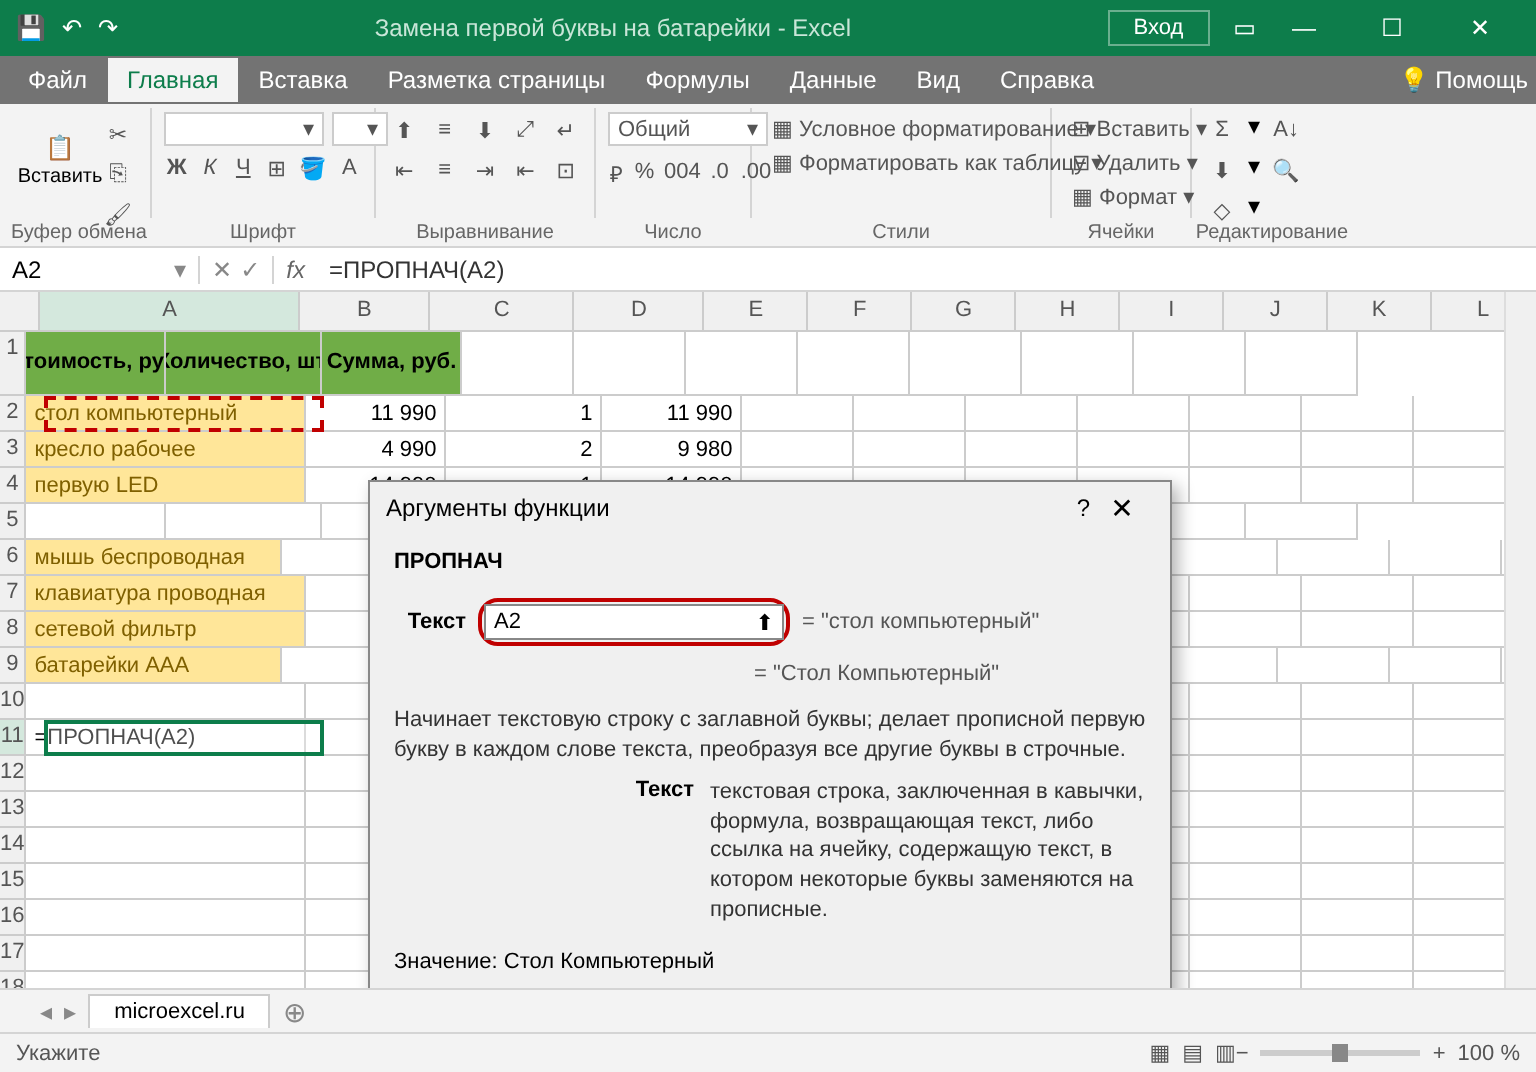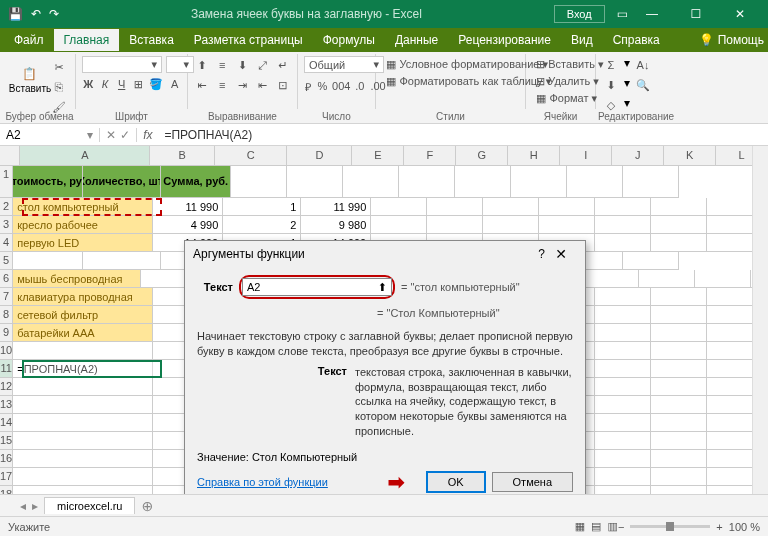--- a/index.html
+++ b/index.html
@@ -5,21 +5,21 @@
 * { margin: 0; padding: 0; box-sizing: border-box; font-family: 'Segoe UI', Tahoma, sans-serif; }
 body { background: #fff; width: 768px; height: 536px; overflow: hidden; position: relative; font-size: 12px; }
 
 .titlebar { height: 28px; background: #0d7d4b; color: #fff; display: flex; align-items: center; padding: 0 8px; }
 .titlebar .left-icons { display: flex; gap: 8px; align-items: center; }
 .titlebar .title { flex: 1; text-align: center; font-size: 12px; color: #c9e6d8; }
 .titlebar .right-icons { display: flex; gap: 4px; align-items: center; }
 .win-btn { width: 40px; height: 28px; display: flex; align-items: center; justify-content: center; color: #fff; }
 .login-box { border: 1px solid #6baf8f; padding: 2px 12px; font-size: 11px; color: #fff; margin-right: 8px; }
 
-.menubar { height: 24px; background: #4d7c0f; display: flex; align-items: center; padding: 0 4px; color: #fff; font-size: 12px; }
+.menubar { height: 24px; background: #737373; display: flex; align-items: center; padding: 0 4px; color: #fff; font-size: 12px; }
 .menubar .tab { padding: 4px 10px; cursor: pointer; }
 .menubar .tab.active { background: #f3f3f3; color: #0d7d4b; }
 .menubar .spacer { flex: 1; }
 .menubar .help { display: flex; gap: 8px; align-items: center; }
 .menubar .help span { display: flex; align-items: center; gap: 3px; }
 
 .ribbon { height: 72px; background: #f3f3f3; border-bottom: 1px solid #d4d4d4; display: flex; padding: 2px 4px 14px; position: relative; }
 .ribbon-group { border-right: 1px solid #d4d4d4; padding: 2px 6px 0; display: flex; flex-direction: column; position: relative; }
 .ribbon-group-label { position: absolute; bottom: -13px; left: 0; right: 0; text-align: center; font-size: 10px; color: #666; }
 .rb-big { width: 40px; height: 48px; display: flex; flex-direction: column; align-items: center; justify-content: center; gap: 2px; }
@@ -92,38 +92,37 @@
 </style>
 </head>
 <body>
 
 <div class="titlebar">
   <div class="left-icons">
     <span>💾</span>
     <span>↶</span>
     <span>↷</span>
   </div>
-  <div class="title">Замена ячеек буквы на заглавную - Excel</div>
+  <div class="title">Замена первой буквы на батарейки - Excel</div>
   <div class="right-icons">
     <div class="login-box">Вход</div>
     <span>▭</span>
     <div class="win-btn">—</div>
     <div class="win-btn">☐</div>
     <div class="win-btn">✕</div>
   </div>
 </div>
 
 <div class="menubar">
   <div class="tab">Файл</div>
   <div class="tab active">Главная</div>
   <div class="tab">Вставка</div>
   <div class="tab">Разметка страницы</div>
   <div class="tab">Формулы</div>
   <div class="tab">Данные</div>
-  <div class="tab">Рецензирование</div>
   <div class="tab">Вид</div>
   <div class="tab">Справка</div>
   <div class="spacer"></div>
   <div class="help">
     <span>💡 <span>Помощь</span></span>
 
   </div>
 </div>
 
 <div class="ribbon">
@@ -385,21 +384,21 @@
           <div class="cell" style="width: 56px;"></div>
           <div class="cell" style="width: 56px;"></div>
           <div class="cell" style="width: 56px;"></div>
           <div class="cell" style="width: 56px;"></div>
           <div class="cell" style="width: 56px;"></div>
           <div class="cell" style="width: 56px;"></div>
           <div class="cell" style="width: 56px;"></div>
           <div class="cell" style="width: 56px;"></div>
         </div>
         <div class="cell-row">
-          <div class="cell data-a" style="width: 140px;">батарейки AAA</div>
+          <div class="cell data-a" style="width: 128px;">батарейки AAA</div>
           <div class="cell data-num" style="width: 70px;"></div>
           <div class="cell data-num" style="width: 78px;"></div>
           <div class="cell data-num" style="width: 70px;"></div>
           <div class="cell" style="width: 56px;"></div>
           <div class="cell" style="width: 56px;"></div>
           <div class="cell" style="width: 56px;"></div>
           <div class="cell" style="width: 56px;"></div>
           <div class="cell" style="width: 56px;"></div>
           <div class="cell" style="width: 56px;"></div>
           <div class="cell" style="width: 56px;"></div>
@@ -554,20 +553,21 @@
 </div>
 
 <div class="dialog">
   <div class="dlg-title">
     <span>Аргументы функции</span>
     <span class="sp"></span>
     <span>?</span>
     <span class="dlg-close">✕</span>
   </div>
   <div class="dlg-body">
+    <div class="dlg-fn">ПРОПНАЧ</div>
     <div class="dlg-input-row">
       <label>Текст</label>
       <div class="dlg-field-wrap">
         <div class="dlg-field">
           <span>A2</span>
           <span>⬆</span>
         </div>
       </div>
       <span class="dlg-eq">= "стол компьютерный"</span>
     </div>

